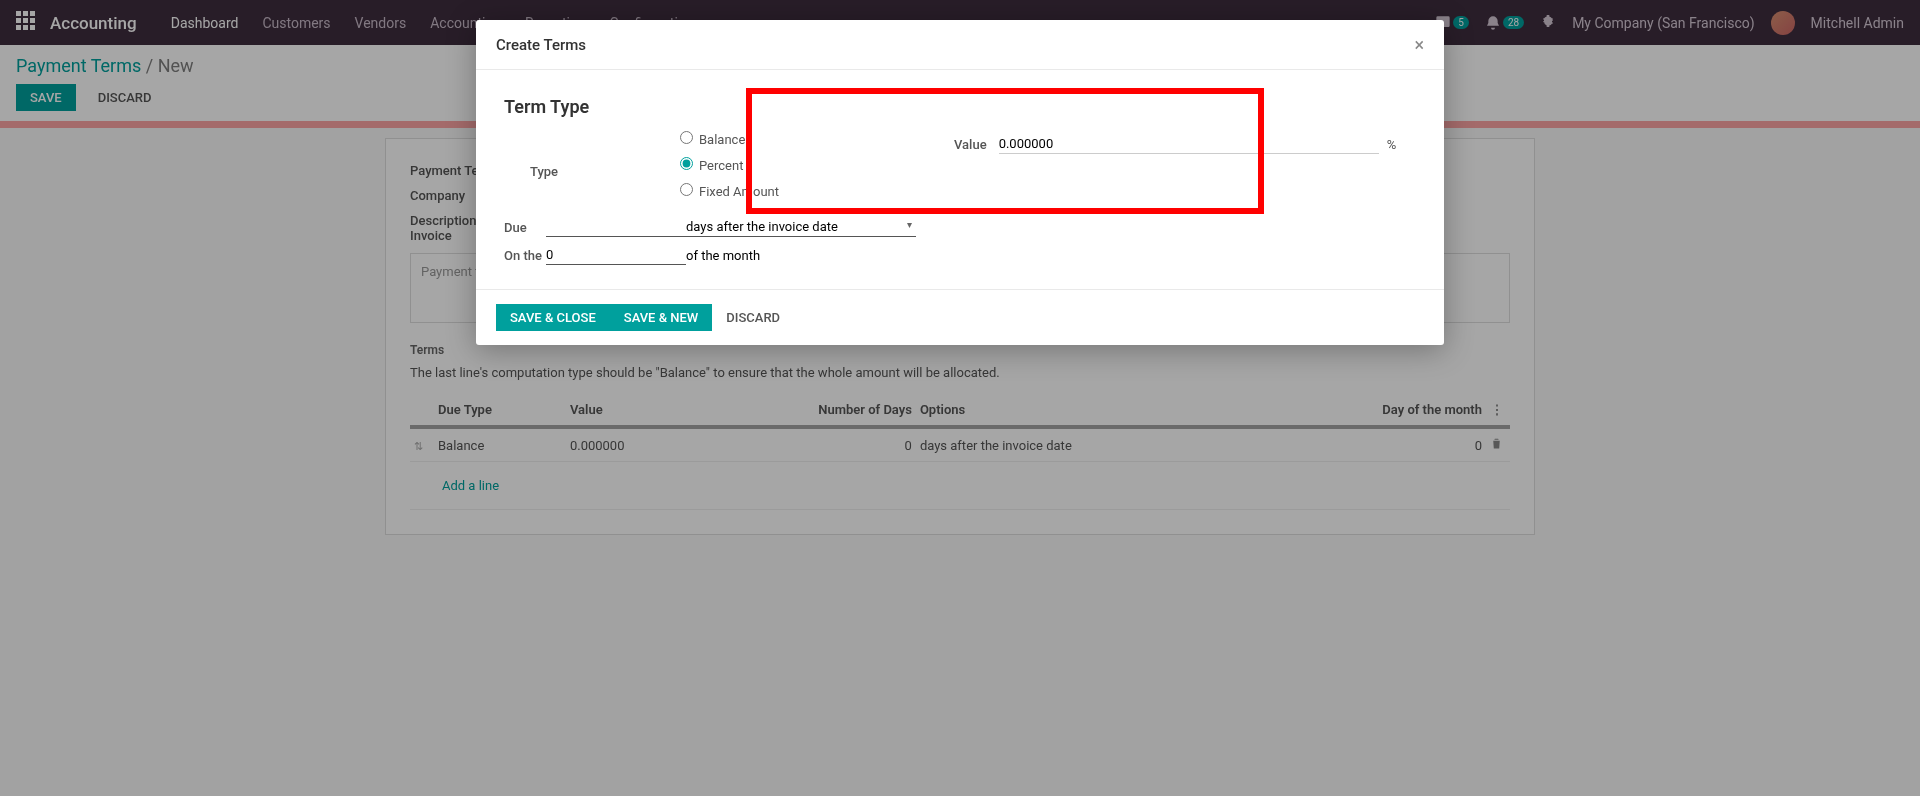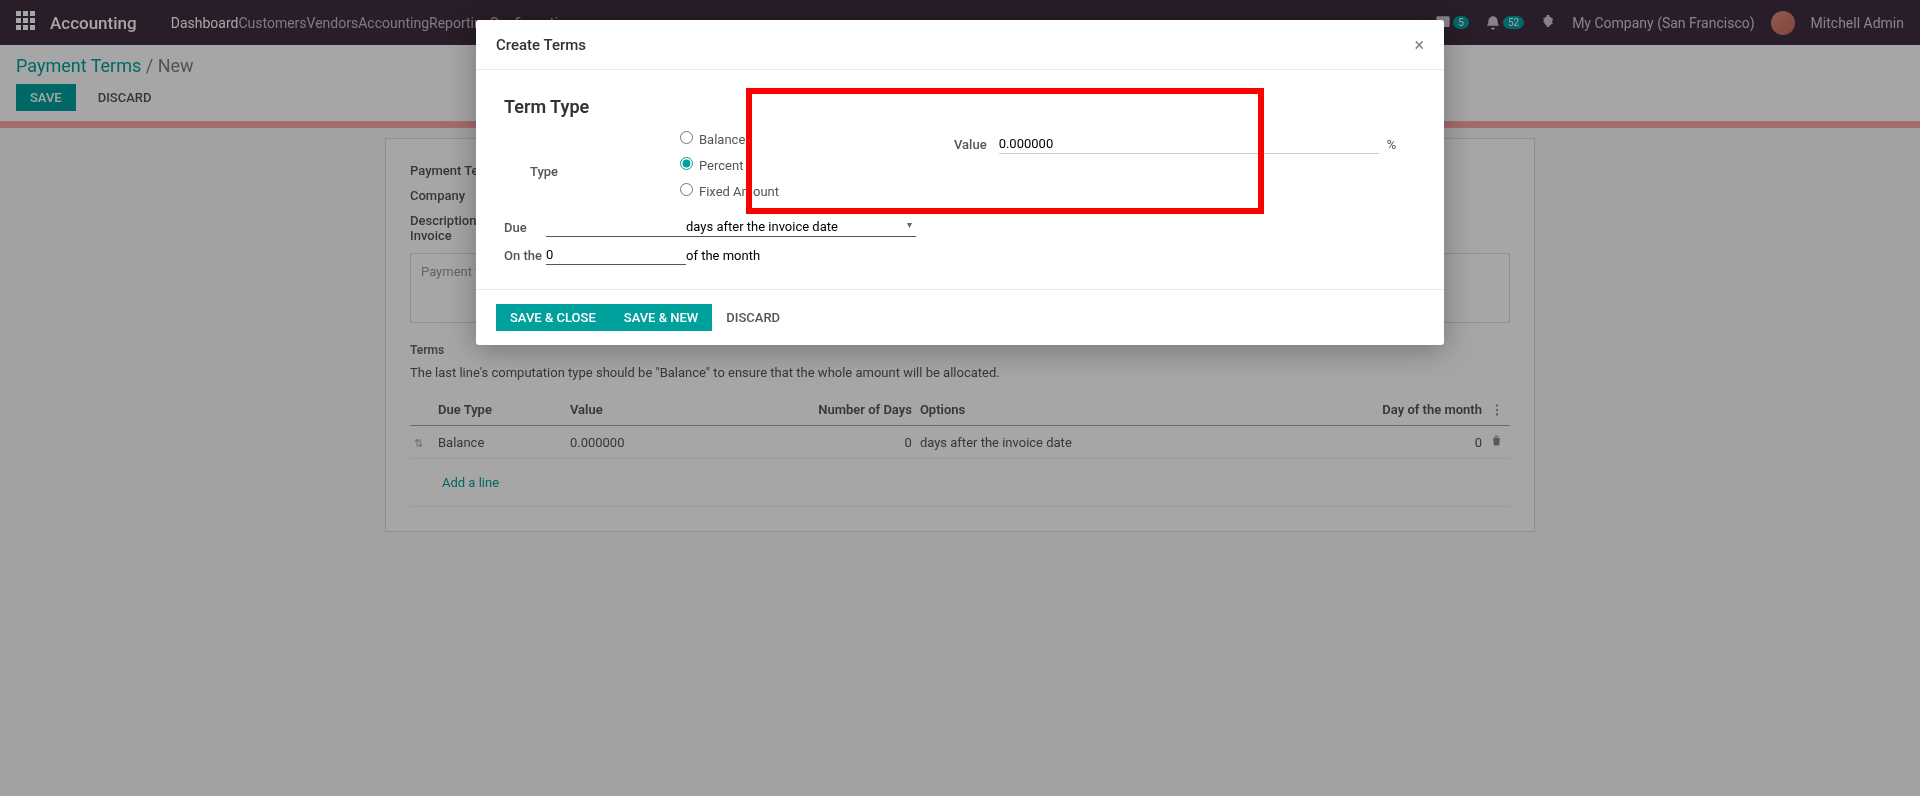--- a/index.html
+++ b/index.html
@@ -6,21 +6,21 @@
 body { background: #f9f9f9; width: 1920px; height: 796px; overflow: hidden; position: relative; }
 
 
 .topnav {
   height: 45px; background: #3e2d3e; display: flex; align-items: center;
   color: #fff; padding: 0 16px; font-size: 14px;
 }
 .topnav .apps-icon { width: 24px; height: 24px; margin-right: 10px; display: grid; grid-template-columns: repeat(3, 5px); grid-template-rows: repeat(3, 5px); gap: 2px; }
 .topnav .apps-icon span { background: #fff; width: 5px; height: 5px; }
 .topnav .brand { font-size: 17px; font-weight: 500; margin-right: 24px; }
-.topnav .navlinks { display: flex; color: #c7b9c7; padding-left: 10px; }
+.topnav .navlinks { display: flex; gap: 24px; color: #c7b9c7; padding-left: 10px; }
 .topnav .navlinks span { cursor: pointer; }
 .topnav .navlinks span:first-child { color: #fff; }
 .topnav .right { margin-left: auto; display: flex; align-items: center; gap: 16px; color: #d5c8d5; }
 .chat-icon, .activity-icon { position: relative; display: inline-flex; align-items: center; }
 .badge { background: #00a09d; color: #fff; font-size: 10px; padding: 1px 5px; border-radius: 8px; margin-left: 2px; }
 .avatar { width: 24px; height: 24px; border-radius: 50%; background: linear-gradient(135deg, #d89070, #c66); }
 
 
 .subbar { background: #fff; border-bottom: 7px solid #fca5a5; padding: 10px 16px; }
 .breadcrumb { font-size: 18px; color: #7f7f7f; margin-bottom: 8px; }
@@ -30,21 +30,21 @@
 .btn-secondary { background: transparent; color: #555; border: none; padding: 6px 14px; font-size: 13px; font-weight: 500; cursor: pointer; }
 
 
 .sheet { background: #fff; border: 1px solid #ddd; width: 1150px; margin: 10px auto 0; padding: 24px; font-size: 13px; color: #555; }
 .sheet .row { display: flex; margin-bottom: 10px; }
 .sheet .lbl { width: 130px; font-weight: 500; }
 .sheet .desc-box { border: 1px solid #ddd; padding: 10px; min-height: 70px; color: #999; margin-bottom: 20px; }
 .sheet h5 { font-size: 12px; font-weight: 600; color: #666; margin: 10px 0 8px; }
 .sheet .note { color: #555; margin-bottom: 14px; }
 table.terms { width: 100%; border-collapse: collapse; font-size: 13px; }
-table.terms th { text-align: left; font-weight: 600; padding: 8px 4px; border-bottom: 1px solid #a3a3a3; color: #555; margin-left: 20px; }
+table.terms th { text-align: left; font-weight: 600; padding: 8px 4px; border-bottom: 4px solid #a3a3a3; color: #555; margin-left: 20px; }
 table.terms td { padding: 8px 4px; border-bottom: 1px solid #eee; }
 .add-line { color: #00a09d; cursor: pointer; padding: 8px 4px; display: inline-block; }
 .trash-icon svg { width: 13px; height: 13px; fill: #888; }
 
 
 .overlay { position: absolute; inset: 0; background: rgba(0,0,0,0.35); }
 .modal {
   position: absolute; top: 20px; left: 50%; transform: translateX(-50%);
   width: 968px; background: #fff; border-radius: 3px;
   box-shadow: 0 5px 30px rgba(0,0,0,0.3); font-size: 13px;
@@ -114,21 +114,21 @@
     <span class="chat-icon">
       <svg width="16" height="16" viewBox="0 0 24 24" fill="#d5c8d5">
           <path d="M20 2H4a2 2 0 00-2 2v18l4-4h14a2 2 0 002-2V4a2 2 0 00-2-2z"></path>
         </svg>
       <span class="badge">5</span>
     </span>
     <span class="activity-icon">
       <svg width="16" height="16" viewBox="0 0 24 24" fill="#d5c8d5">
           <path d="M12 2a7 7 0 017 7v3l2 4H3l2-4V9a7 7 0 017-7zm0 20a3 3 0 003-3H9a3 3 0 003 3z"></path>
         </svg>
-      <span class="badge">52</span>
+      <span class="badge">28</span>
     </span>
     <span>
       <svg width="16" height="16" viewBox="0 0 24 24" fill="#d5c8d5">
           <path d="M19 8h-1.3A5 5 0 0014 5.1V3h-2v2h-0V3H10v2.1A5 5 0 006.3 8H5v2h1v2H5v2h1.3A5 5 0 0010 18.9V21h2v-2h0v2h2v-2.1A5 5 0 0017.7 16H19v-2h-1v-2h1V8z"></path>
         </svg>
     </span>
     <span>My Company (San Francisco)</span>
     <span class="avatar"></span>
     <span>Mitchell Admin</span>
   </div>

